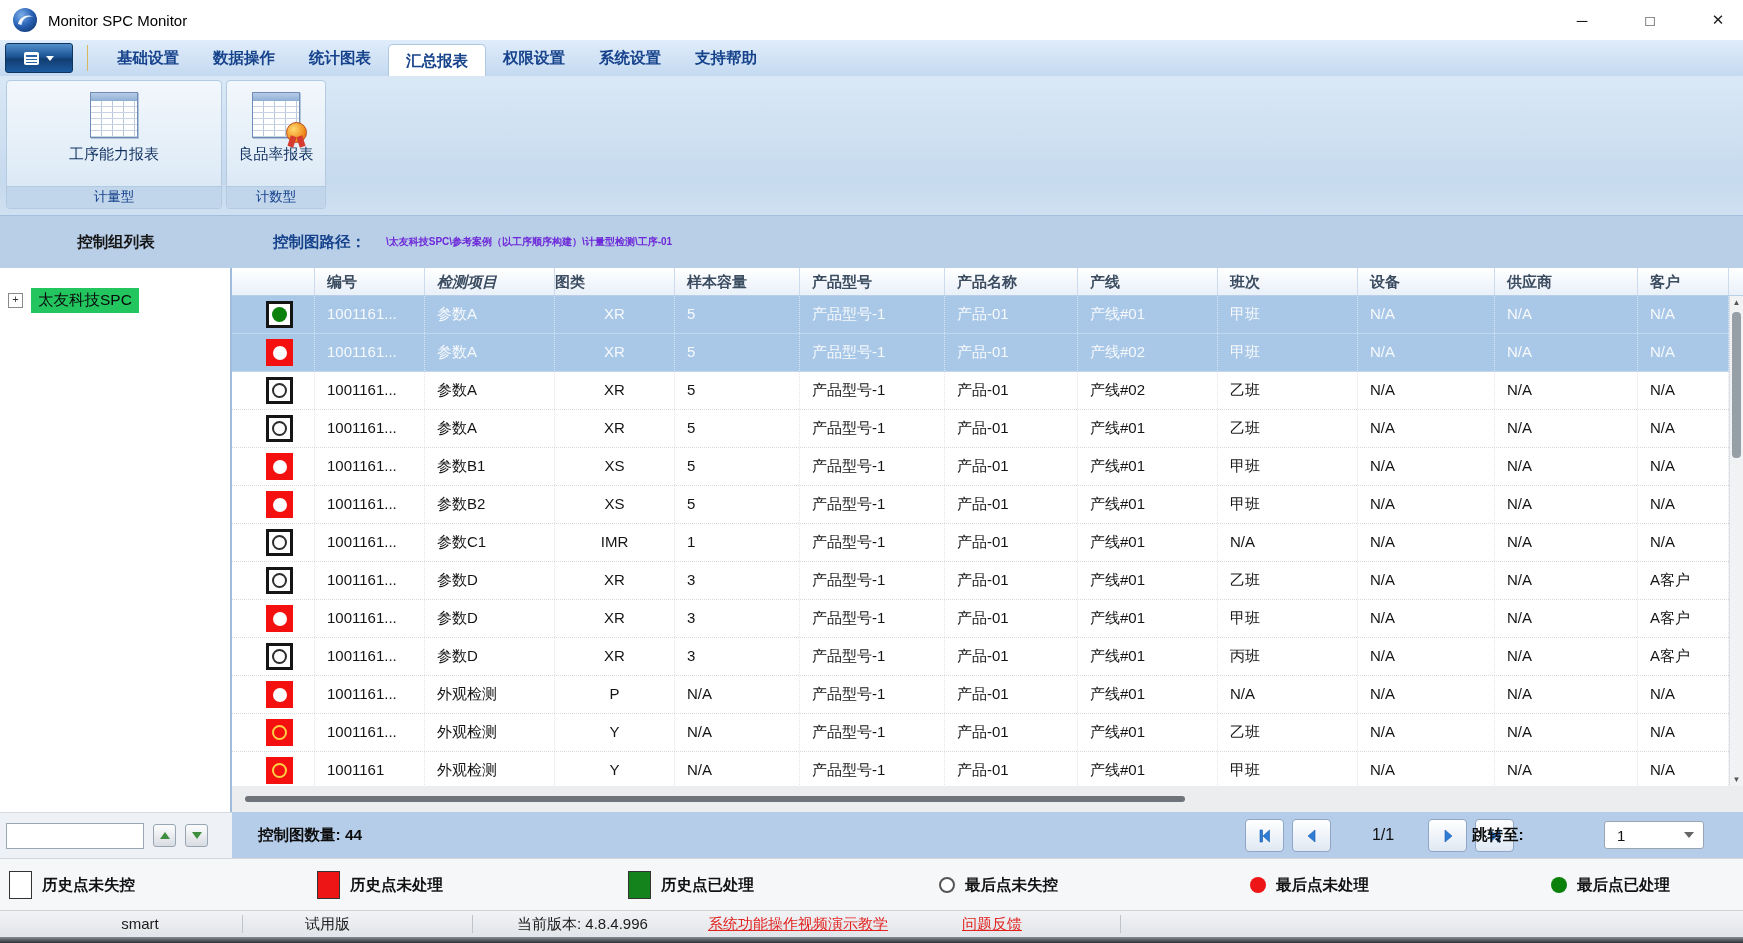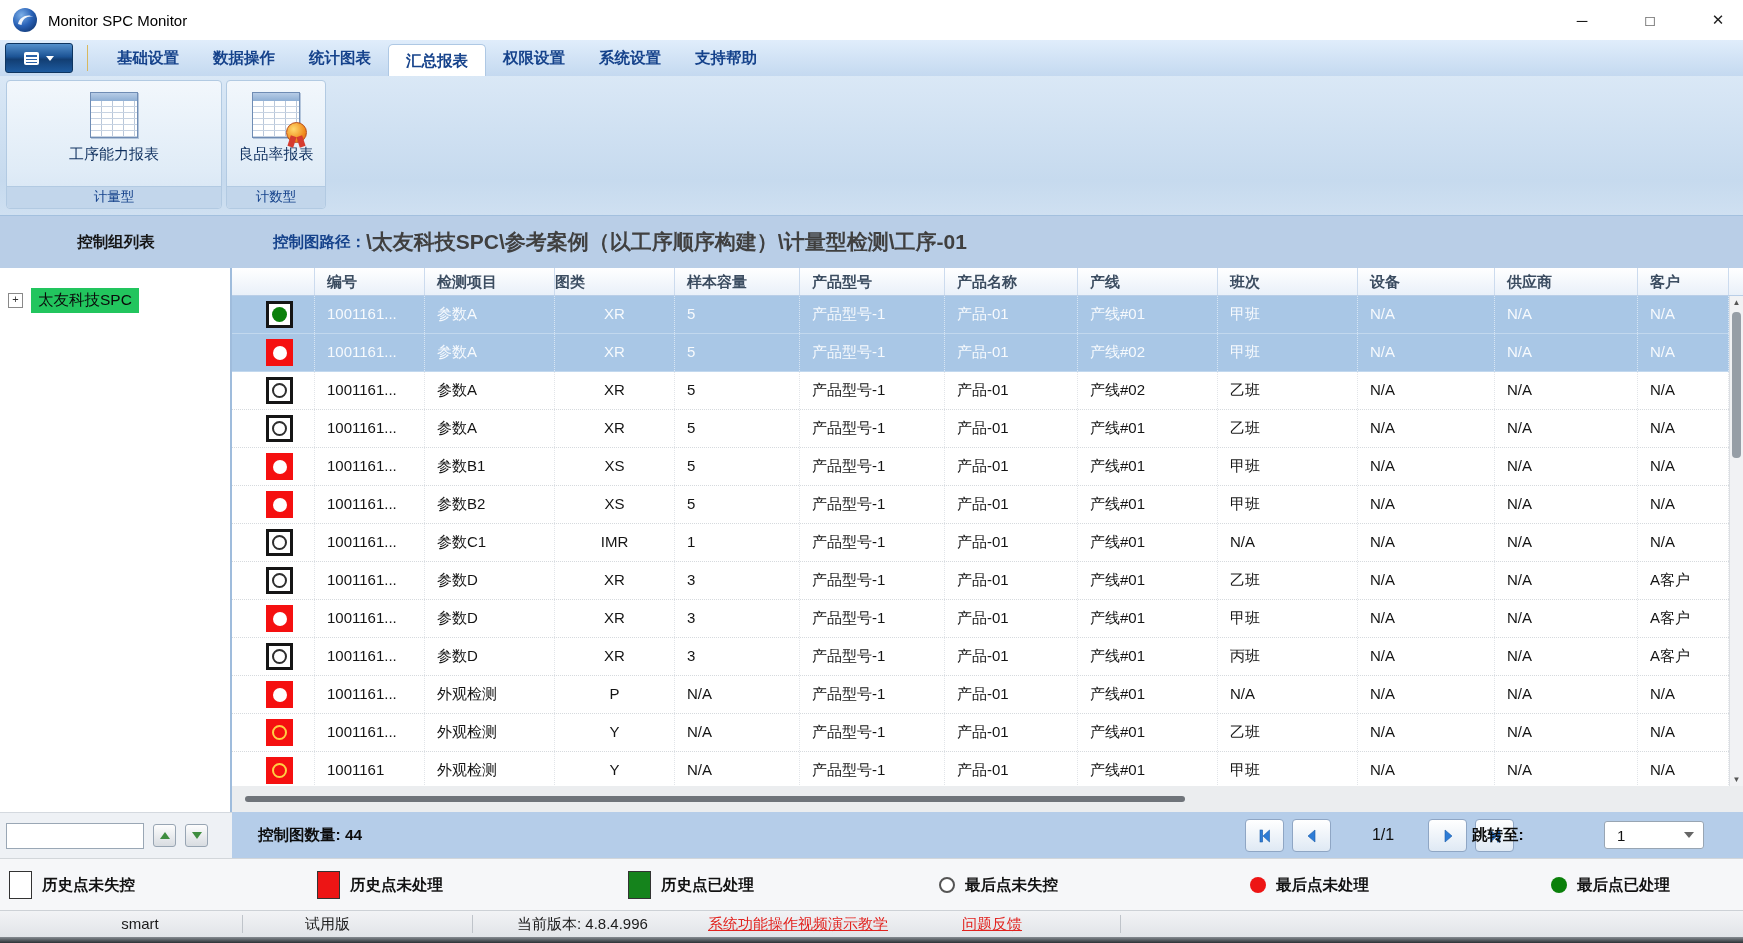--- a/index.html
+++ b/index.html
@@ -50,21 +50,21 @@
   .rbadge::before{left:2px;transform:rotate(18deg)}
   .rbadge::after{right:2px;transform:rotate(-18deg)}
   .rglabel{height:21px;line-height:20px;text-align:center;font-size:13.5px;color:#15428b;
         background:#c2d6eb;border-top:1px solid #b2cae2;border-radius:0 0 4px 4px}
 
   
   .pathband{left:0;top:215px;width:1743px;height:53px;background:#b9cee7;border-top:1px solid #a3c0de;
         display:flex;align-items:center;box-sizing:border-box}
   .lefthead{width:232px;text-align:center;font-size:15.5px;font-weight:700;color:#161616}
   .pathlabel{margin-left:41px;font-size:15.5px;font-weight:700;color:#15428b}
-  .pathlink{font-size:21px;font-weight:600;color:#404040;cursor:pointer}
+  .pathlink{margin-left:20px;font-size:10px;font-weight:600;color:#6d28d9;cursor:pointer}
 
   
   .leftpanel{left:0;top:268px;width:230px;height:544px;background:#fff;border-right:2px solid #9fbcdc}
   .tree-row{margin-top:20px;padding-left:8px;display:flex;align-items:center}
   .expander{width:13px;height:13px;border:1px solid #898989;background:#fff;font-size:11px;line-height:11px;
         text-align:center;color:#333;margin-right:8px;cursor:pointer}
   .tree-label{background:#22c55e;padding:2px 7px;font-size:15.5px;color:#0a0a0a;cursor:pointer}
   .leftbottom{left:0;top:812px;width:232px;height:46px;background:#eef1f5;border-top:1px solid #d4d9df;
         display:flex;align-items:center;box-sizing:border-box}
   .searchbox{margin-left:6px;width:138px;height:26px;border:1px solid #9aa7b5;background:#fff;box-sizing:border-box;
@@ -214,21 +214,21 @@
     </div>
   <div class="spinbtn">
       <span class="tri-down"></span>
     </div>
 </div>
 
 <div class="abs tablewrap">
   <div class="thead" id="table-header">
       <div class="th" style="width: 83px;"></div>
       <div class="th" style="width: 110px;">编号</div>
-      <div class="th" style="width: 130px;">检测项目</div>
+      <div class="th" style="width: 130px; font-style: italic;">检测项目</div>
       <div class="th center" style="width: 120px;">图类</div>
       <div class="th" style="width: 125px;">样本容量</div>
       <div class="th" style="width: 145px;">产品型号</div>
       <div class="th" style="width: 133px;">产品名称</div>
       <div class="th" style="width: 140px;">产线</div>
       <div class="th" style="width: 140px;">班次</div>
       <div class="th" style="width: 137px;">设备</div>
       <div class="th" style="width: 143px;">供应商</div>
       <div class="th" style="width: 91px;">客户</div>
     </div>

